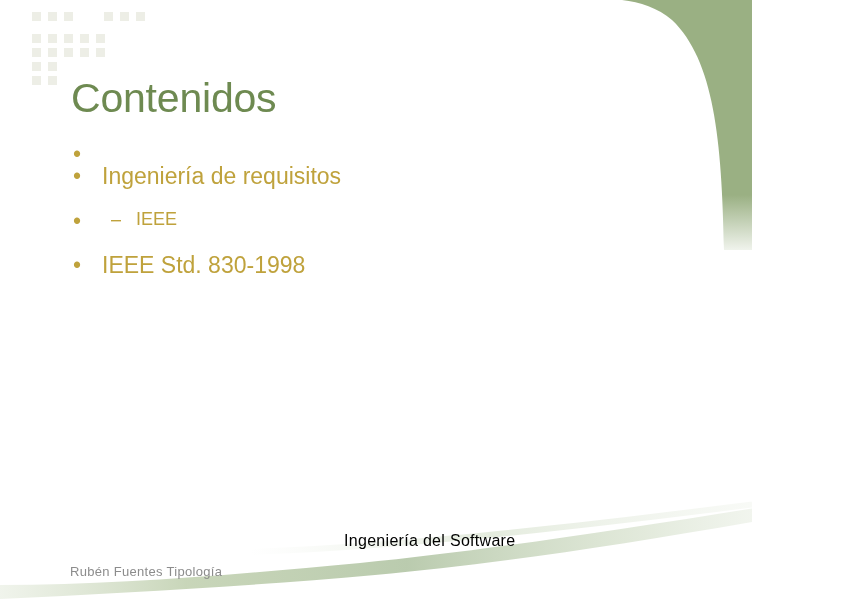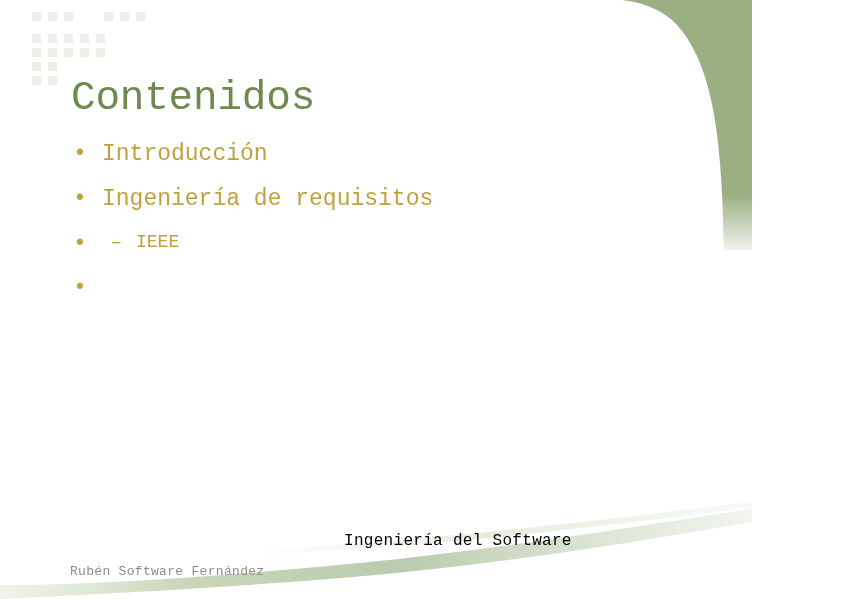--- a/index.html
+++ b/index.html
@@ -9,21 +9,20 @@
   }
   body {
     font-family: "Liberation Sans", sans-serif;
   }
   #slide {
     position: relative;
     width: 752px;
     height: 599px;
     background: #ffffff;
     overflow: hidden;
-    font-family: Liberation Mono, monospace;
   }
 
   
   #deco-right {
     position: absolute;
     top: 0;
     right: 0;
     width: 130px;
     height: 250px;
     pointer-events: none;
@@ -205,21 +204,20 @@
     <span class="dot" style="left:0px;  top:64px;"></span>
     <span class="dot" style="left:16px; top:64px;"></span>
   </div>
 
   <h1 id="title">Contenidos</h1>
 
   <div id="content">
 
     <div class="lvl1">
       <span class="marker">•</span>
-      <span>Introducción</span>
     </div>
 
     <div class="lvl1">
       <span class="marker">•</span>
       <span>Ingeniería de requisitos</span>
     </div>
 
     <div class="lvl1">
       <span class="marker">•</span>
     </div>
@@ -228,25 +226,26 @@
       <span class="marker">–</span>
     </div>
 
     <div class="lvl2">
       <span class="marker">–</span>
       <span>IEEE</span>
     </div>
 
     <div class="lvl1 gap-before">
       <span class="marker">•</span>
+      <span>IEEE Std. 830-1998</span>
     </div>
 
   </div>
 
-  <div id="footer-author">Rubén Software Fernández</div>
+  <div id="footer-author">Rubén Fuentes Tipología</div>
   <div id="footer-course">Ingeniería del Software</div>
   <div id="page-number">2</div>
 
   <svg id="crest" viewBox="0 0 35 40">
     <ellipse cx="17.5" cy="20" rx="15" ry="18.5" fill="#ffffff" stroke="#b9b9b9" stroke-width="1.2"></ellipse>
     <ellipse cx="17.5" cy="20" rx="12.6" ry="15.8" fill="none" stroke="#cfcfcf" stroke-width="2.6" stroke-dasharray="1.6 1.4"></ellipse>
     <ellipse cx="17.5" cy="20" rx="10.2" ry="13" fill="none" stroke="#a9a9a9" stroke-width="1"></ellipse>
     <ellipse cx="17.5" cy="20" rx="8.4" ry="11" fill="#f2f2f2" stroke="#bdbdbd" stroke-width="0.8"></ellipse>
     <path d="M 11.6,14.5 L 23.4,14.5 L 23.4,23.5 C 23.4,27.2 20.6,29.4 17.5,30.6
              C 14.4,29.4 11.6,27.2 11.6,23.5 Z" fill="#b5232b" stroke="#7d7d7d" stroke-width="0.8"></path>

